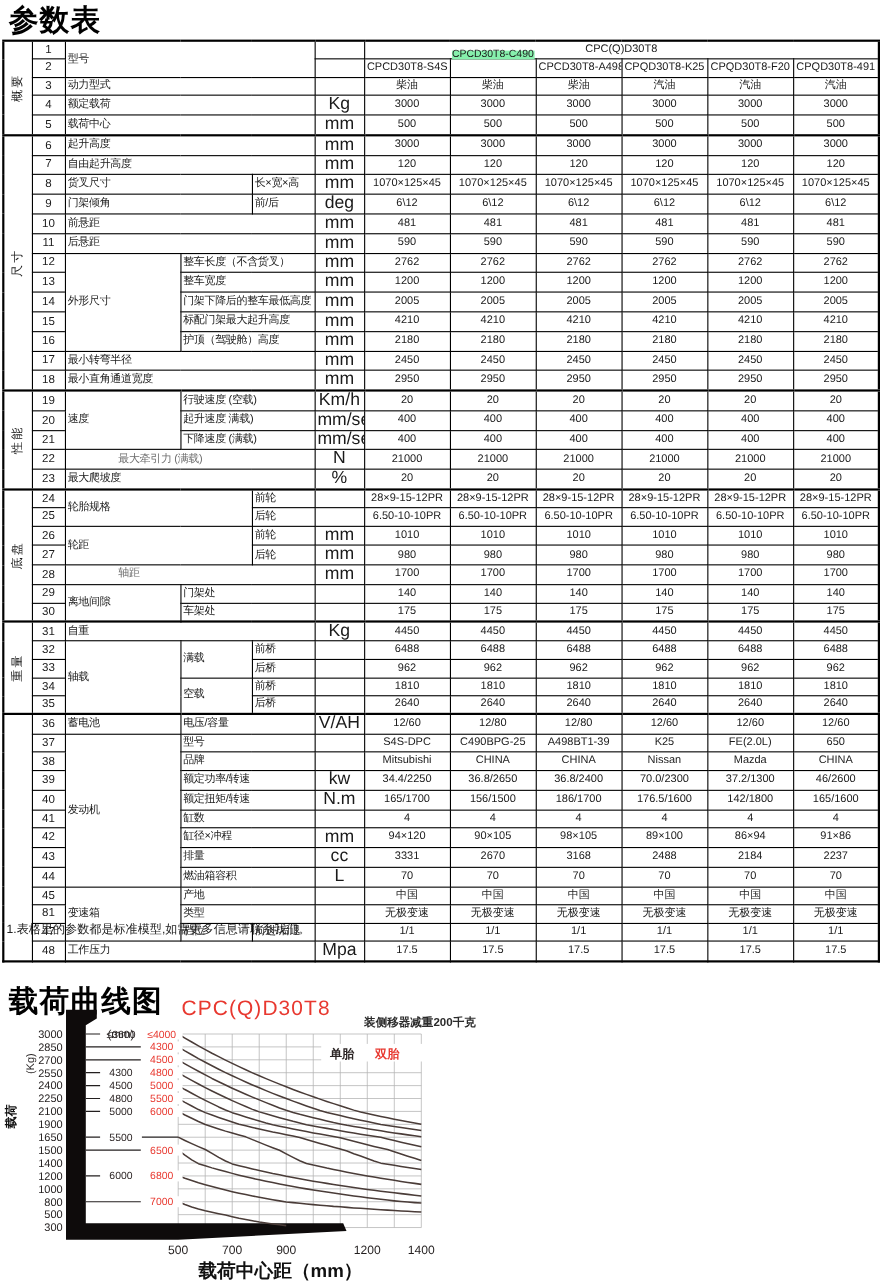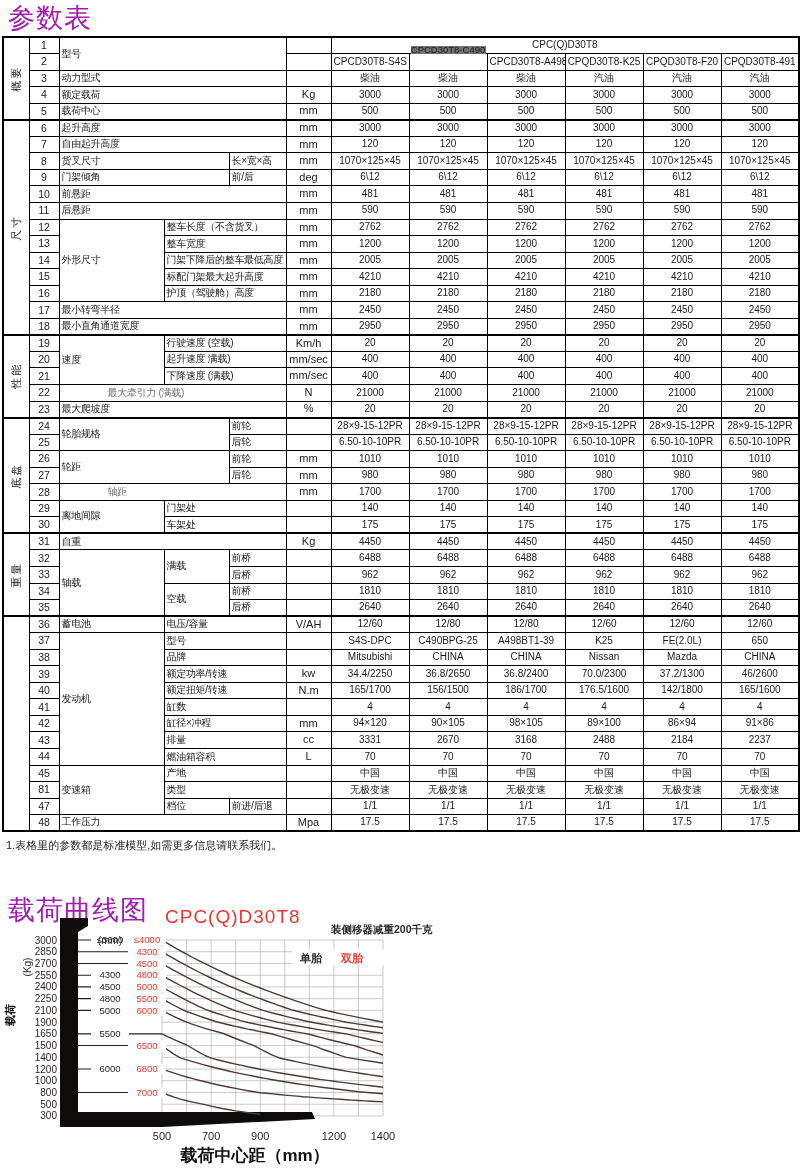--- a/index.html
+++ b/index.html
@@ -1,35 +1,35 @@
 <!DOCTYPE html>
 <html><head>
 <meta charset="utf-8">
 <style>
   html,body{margin:0;padding:0;}
   body{width:800px;height:1168px;background:#fff;position:relative;overflow:hidden;
        font-family:"Liberation Sans","DejaVu Sans",sans-serif;color:#1a1a1a;}
-  .h1{position:absolute;left:8px;font-size:27px;font-weight:normal;color:#a21caf;letter-spacing:1px;}
+  .h1{position:absolute;left:8px;font-size:27px;font-weight:bold;color:#000000;letter-spacing:1px;}
   #spec-title{top:0px;}
   #chart-title{top:892px;}
   table{position:absolute;top:36px;left:2px;width:796px;border-collapse:collapse;table-layout:fixed;
         border:2px solid #000;}
   tr{height:16.55px;}
   td{border:1px solid #000;padding:0 2px;font-size:10.5px;line-height:1.05;text-align:center;
      overflow:hidden;white-space:nowrap;vertical-align:middle;}
   tr.cat-start td{border-top-width:2px;}
   td.cat{width:26px;padding:0;}
   td.cat .v{display:inline-block;transform:rotate(-90deg);white-space:nowrap;font-size:11px;letter-spacing:2px;}
   td.num{font-size:10.5px;}
   td.name{text-align:left;font-size:10px;letter-spacing:-0.3px;}
   td.name.muted{color:#6e6e6e;padding-left:48px;}
-  td.unit{font-size:11px;}
+  td.unit{font-size:16px;}
   td.val{font-size:10px;}
   td.wrapcell{position:relative;overflow:visible;}
-  td.wrapcell span{position:absolute;left:1px;right:1px;top:-8px;display:block;background:#737373;
+  td.wrapcell span{position:absolute;left:1px;right:1px;top:-8px;display:block;background:#86efac;
      font-size:9.5px;line-height:8px;white-space:normal;text-align:center;z-index:2;}
   #notes{position:absolute;top:838px;left:6px;font-size:11px;color:#222;line-height:14px;}
   #chart{position:absolute;top:903px;left:0;width:520px;height:263px;}
   svg text{font-family:"Liberation Sans","DejaVu Sans",sans-serif;}
 </style>
 </head>
 <body>
 
 <div class="h1" id="spec-title">参数表</div>
 

